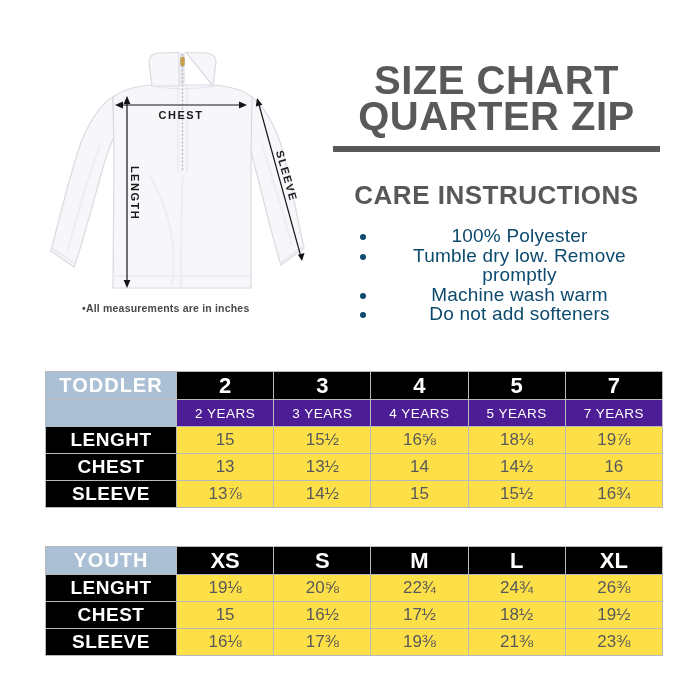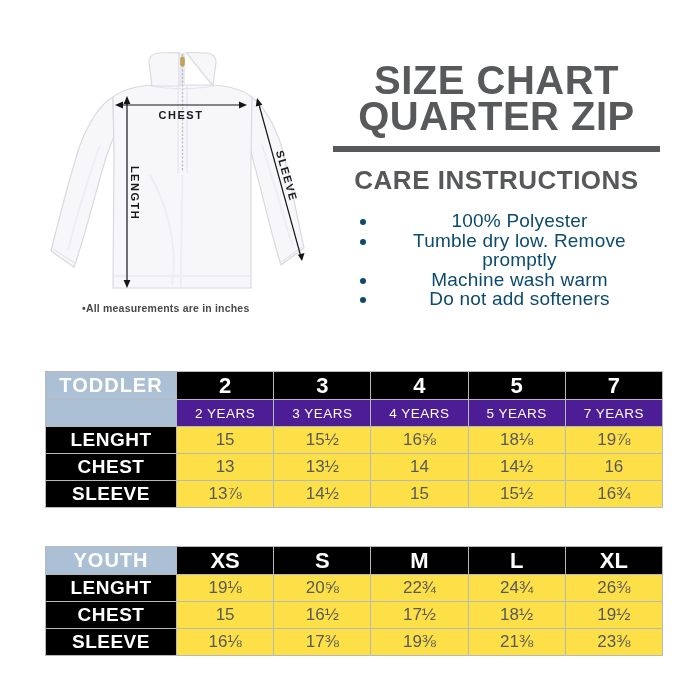--- a/index.html
+++ b/index.html
@@ -23,21 +23,21 @@
   }
   .measure-note {
     position:absolute; left:82px; top:302px;
     font-size:10.5px; font-weight:bold; color:#48494b; letter-spacing:0.2px;
   }
 
   
   .right-col { position:absolute; left:333px; top:62px; width:327px; text-align:center; }
   .main-title { font-size:40px; line-height:36px; font-weight:bold; color:#58595b; letter-spacing:0.5px; }
   .title-divider { height:6px; background:#58595b; margin-top:12px; }
-  .care-heading { margin-top:13px; font-size:26px; font-weight:bold; color:#57585a; letter-spacing:0.5px; }
+  .care-heading { margin-top:28px; font-size:26px; font-weight:bold; color:#57585a; letter-spacing:0.5px; }
   ul.care-list {
     text-align:center; list-style:disc; margin:15px 0 0 45px;
     color:#0c4a6e; font-size:19px; line-height:19.5px; letter-spacing:0.2px;
   }
   ul.care-list li { padding-left:1px; }
 
   
   table.size-table {
     position:absolute; left:45px; width:618px;
     border-collapse:collapse; table-layout:fixed;border-radius:7px;

